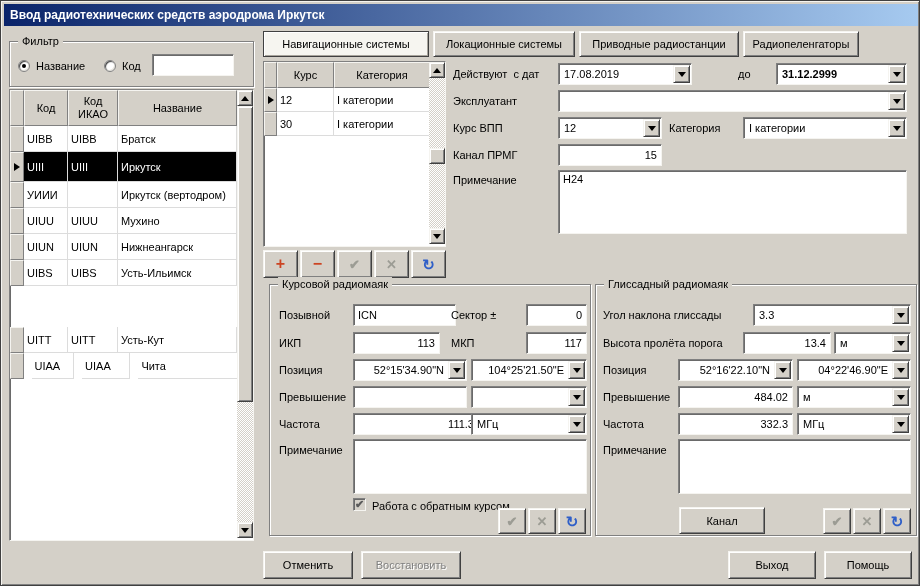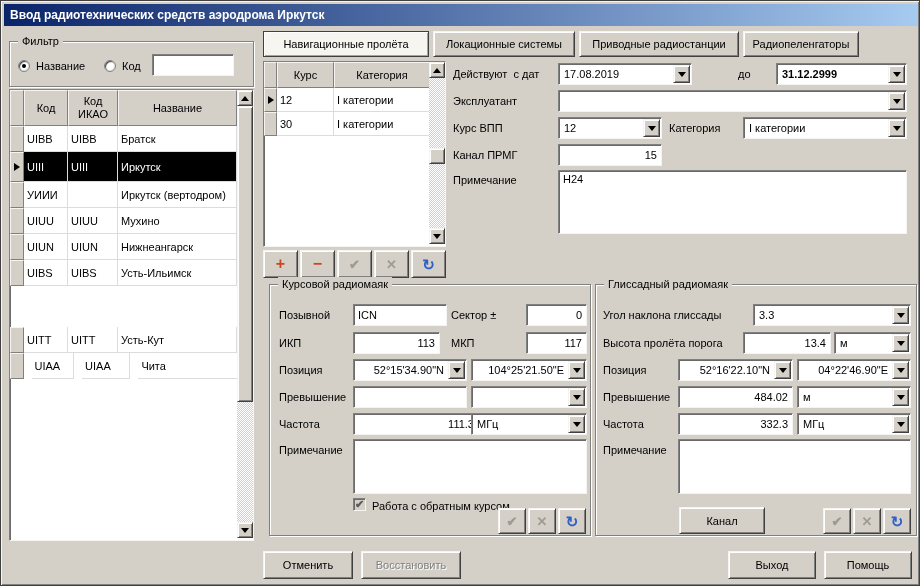--- a/index.html
+++ b/index.html
@@ -169,21 +169,21 @@
     <div class="sb-btn" style="right:0; top:0;">
         <span class="arr-up-s"></span>
       </div>
     <div class="sb-thumb" style="right:0; top:16px; height:296px;"></div>
     <div class="sb-btn" style="right:0; top:432px;">
         <span class="arr-dn"></span>
       </div>
   </div>
 
   <div class="tab active" style="left:262px; width:166px;">
-      <span>Навигационные пролёта</span>
+      <span>Навигационные системы</span>
     </div>
   <div class="tab" style="left:432px; width:142px;">
       <span>Локационные системы</span>
     </div>
   <div class="tab" style="left:578px; width:160px;">
       <span>Приводные радиостанции</span>
     </div>
   <div class="tab" style="left:742px; width:116px;">
       <span>Радиопеленгаторы</span>
     </div>
@@ -273,21 +273,21 @@
   <span class="lbl" style="left:452px; top:147px;">Канал ПРМГ</span>
   <input class="fld num" style="left: 557px; top: 143px; width: 104px;" readonly="" value="15">
 
   <span class="lbl" style="left:452px; top:172px;">Примечание</span>
   <div class="memo" style="left:557px; top:169px; width:349px; height:64px;">H24</div>
 
   <div class="gb" style="left:268px; top:283px; width:322px; height:252px;">
     <span class="gb-title">Курсовой радиомаяк</span>
   </div>
   <span class="lbl" style="left:278px; top:307px;">Позывной</span>
-  <input class="fld" style="left: 352px; top: 303px; width: 94px;" readonly="" value="ICN">
+  <input class="fld" style="left: 352px; top: 303px; width: 103px;" readonly="" value="ICN">
   <span class="lbl" style="left:450px; top:307px;">Сектор ±</span>
   <input class="fld num" style="left: 525px; top: 303px; width: 61px;" readonly="" value="0">
 
   <span class="lbl" style="left:278px; top:335px;">ИКП</span>
   <input class="fld num" style="left: 352px; top: 331px; width: 87px;" readonly="" value="113">
   <span class="lbl" style="left:450px; top:335px;">МКП</span>
   <input class="fld num" style="left: 525px; top: 331px; width: 61px;" readonly="" value="117">
 
   <span class="lbl" style="left:278px; top:362px;">Позиция</span>
   <div class="combo" style="left:352px; top:358px; width:114px;">

